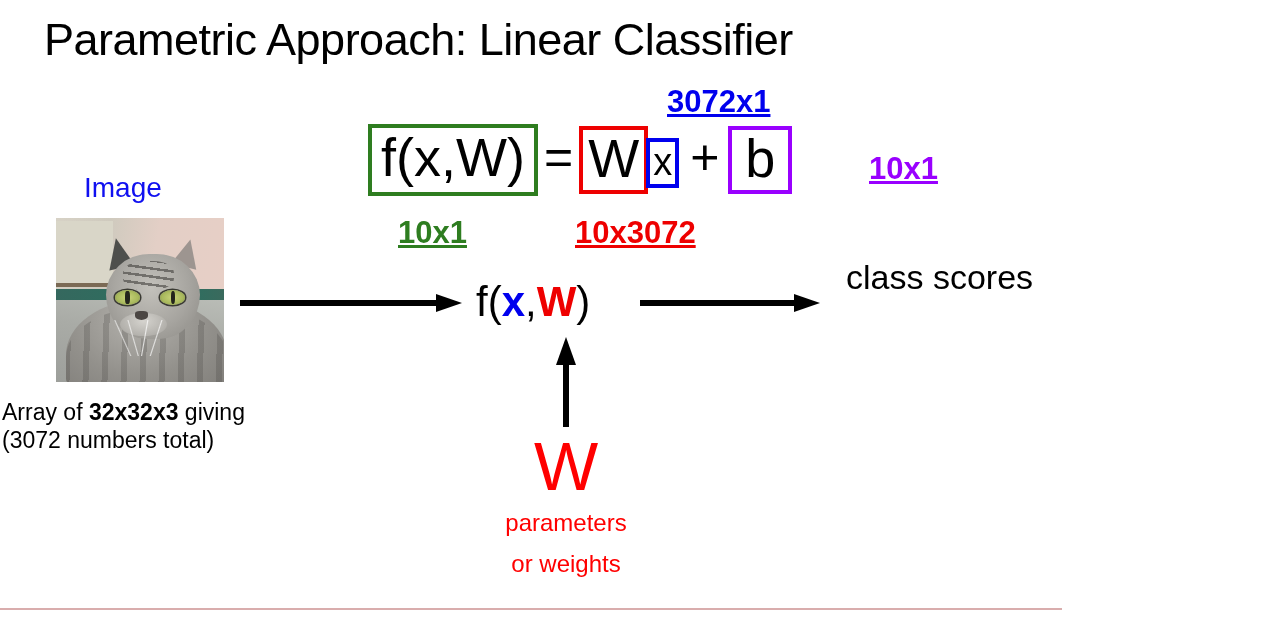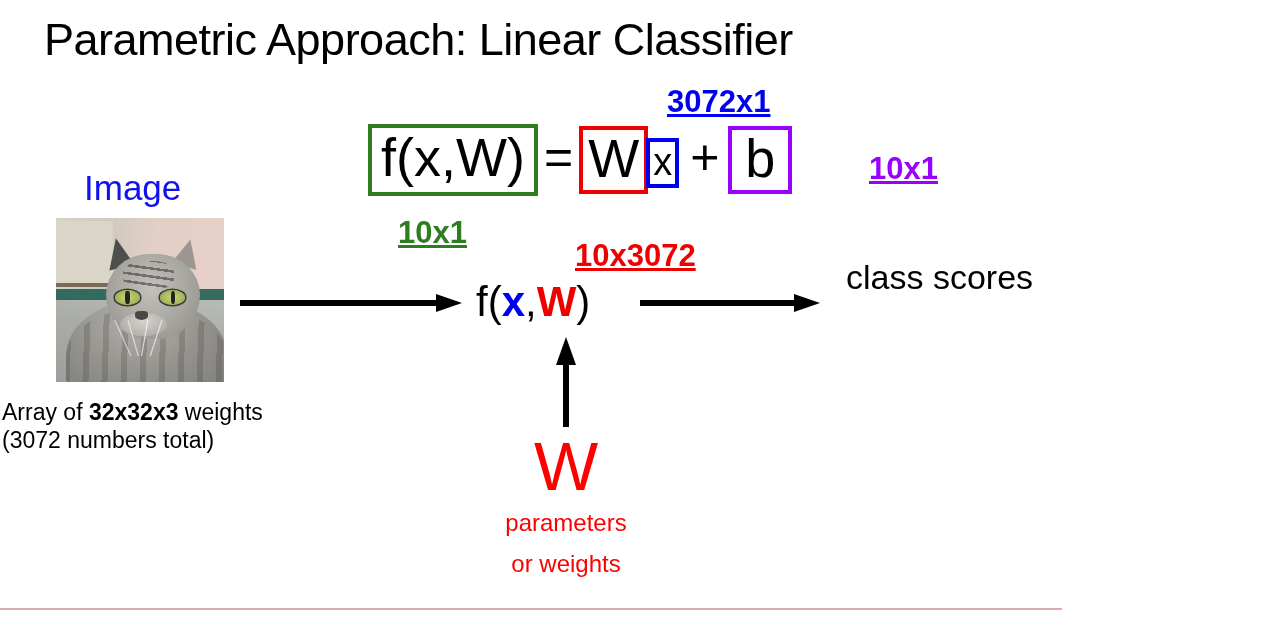--- a/index.html
+++ b/index.html
@@ -49,21 +49,21 @@
     color: #000000;
     white-space: nowrap;
     letter-spacing: -0.5px;
   }
 
   
   #image-label {
     position: absolute;
     left: 84px;
     top: 168px;
-    font-size: 35px;
+    font-size: 28px;
     line-height: 40px;
     color: #1010f0;
     white-space: nowrap;
   }
 
   
   #cat-photo {
     position: absolute;
     left: 56px;
     top: 218px;
@@ -217,21 +217,21 @@
     position: absolute;
     font-size: 31px;
     line-height: 34px;
     font-weight: bold;
     white-space: nowrap;
     text-decoration: underline;
   }
   #dim-3072x1 { left: 667px; top: 85px;  color: #0000ee; }
   #dim-b-10x1 { left: 869px; top: 152px; color: #9900ff; }
   #dim-f-10x1 { left: 398px; top: 216px; color: #2e7d20; }
-  #dim-W-10x3072 { left: 575px; top: 216px; color: #ee0000; margin-top: 23px; }
+  #dim-W-10x3072 { left: 575px; top: 216px; color: #ee0000; }
 
   
   #arrow-in {
     position: absolute;
     left: 240px;
     top: 294px;
     width: 222px;
     height: 18px;
   }
   #fxW {
@@ -314,21 +314,21 @@
     <div class="cat-head"></div>
     <div class="cat-forehead-stripes"></div>
     <div class="cat-eye left"></div>
     <div class="cat-eye right"></div>
     <div class="cat-muzzle"></div>
     <div class="cat-nose"></div>
     <div class="cat-whiskers"></div>
   </div>
 
   <div id="image-caption">
-    <div><span>Array of </span><b>32x32x3</b><span> weights</span></div>
+    <div><span>Array of </span><b>32x32x3</b><span> giving</span></div>
     <div>(3072 numbers total)</div>
   </div>
 
   <div id="equation">
     <div id="box-f" class="eq-box">
       <span class="eq-glyph">f(x,W)</span>
     </div>
     <span id="eq-equals" class="eq-glyph">=</span>
     <div id="box-W" class="eq-box">
       <span class="eq-glyph">W</span>

